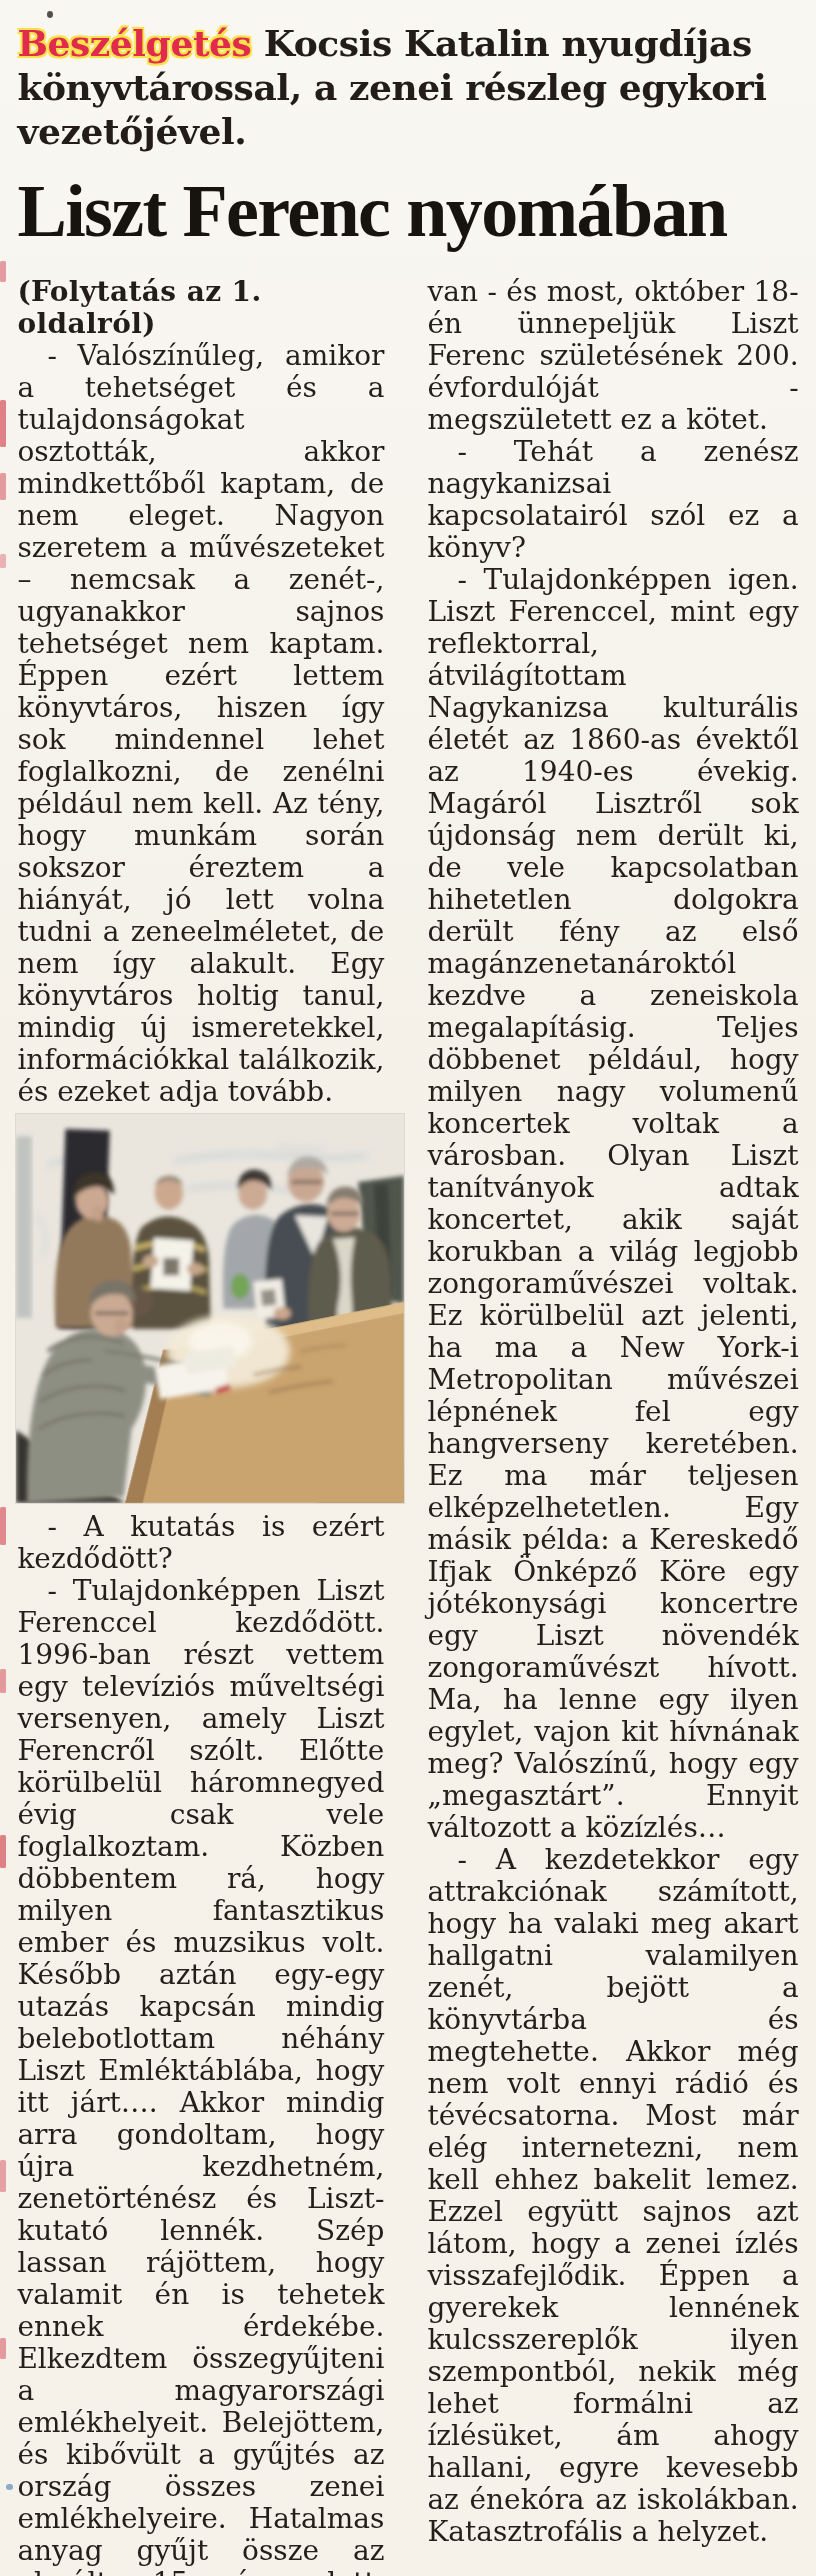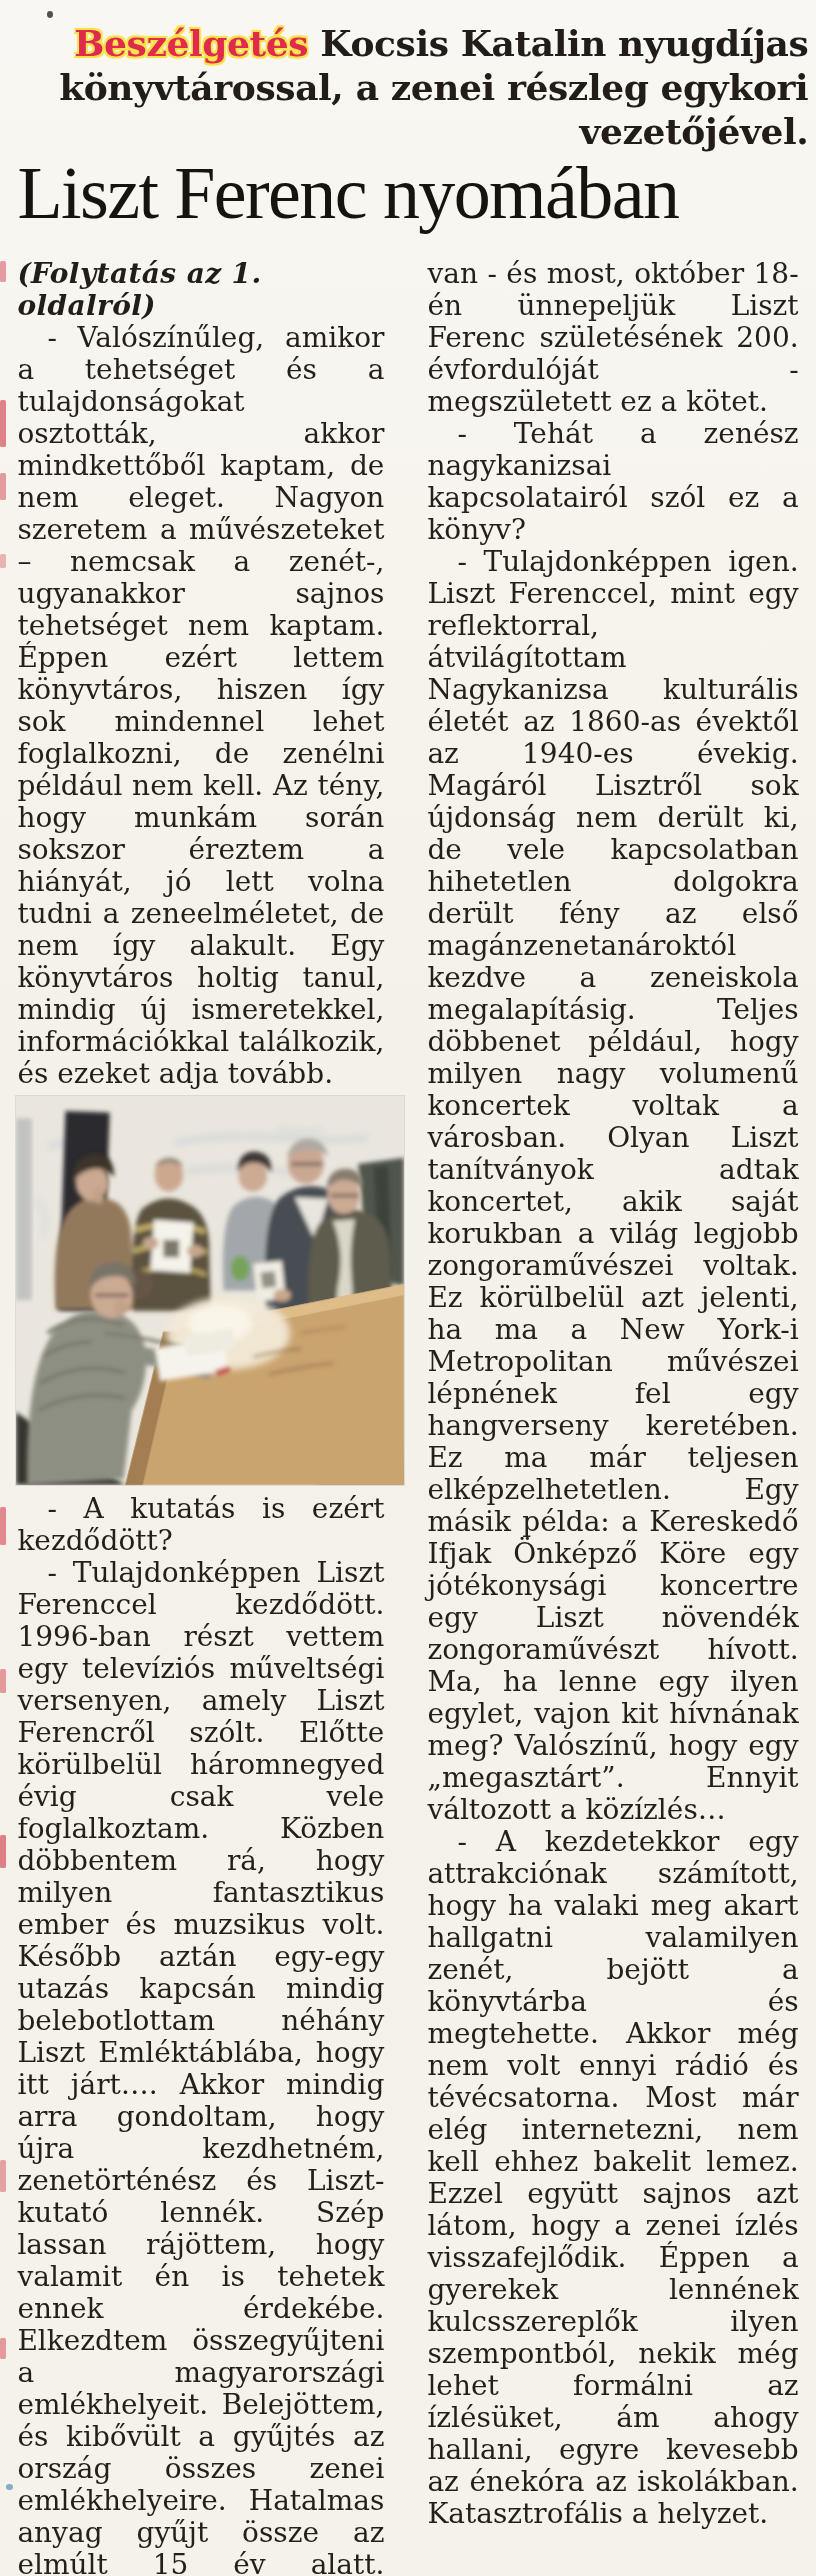--- a/index.html
+++ b/index.html
@@ -33,44 +33,44 @@
   .edge-marks span:nth-of-type(6){top:1669px;height:24px;}
   .edge-marks span:nth-of-type(7){top:1835px;height:33px;opacity:.7;}
   .edge-marks span:nth-of-type(8){top:2160px;height:32px;opacity:.5;}
   .edge-marks span:nth-of-type(9){top:2338px;height:20.6px;}
   .edge-marks .speck{left:47px;top:11px;width:6.3px;height:7.1px;background:#2a2622;opacity:.8;border-radius:50%;}
   .edge-marks .speck2{left:6.3px;top:2484px;width:6.3px;height:5.5px;background:#4a7ab5;opacity:.6;border-radius:50%;}
 
   header{margin-bottom:27px;}
   .kicker{
     font-size:36px;line-height:44px;font-weight:bold;
-    letter-spacing:-0.4px;text-align:right;width:791px;
+    letter-spacing:-0.4px;text-align:left;width:791px;
   }
   .kicker .hl{
     color:var(--kicker-red);
     text-shadow:-1.6px -1.6px 0 var(--kicker-glow),1.6px -1.6px 0 var(--kicker-glow),-1.6px 1.6px 0 var(--kicker-glow),1.6px 1.6px 0 var(--kicker-glow),0 0 4.7px var(--kicker-glow);
   }
   h1.headline{
-    margin-top:3px;
+    margin-top:21px;
     font-family:"Liberation Serif", serif;
-    font-size:74px;line-height:1.02;font-weight:normal;
+    font-size:74px;line-height:1.02;font-weight:bold;
     letter-spacing:-1.6px;color:#17130f;
     white-space:nowrap;
   }
   .columns{display:flex;gap:43px;}
   .col{width:367px;}
   .col-right{flex:1;}
   p.body{
     font-size:28px;line-height:32px;
     text-align:justify;text-justify:inter-word;
     color:#241f19;
   }
   p.indent{text-indent:30px;}
   p.italic{}
-  .cont-note{font-size:28px;line-height:32px;font-style:italic;font-weight:bold;letter-spacing:0.4px;}
+  .cont-note{font-size:28px;line-height:32px;font-weight:bold;letter-spacing:0.4px;}
   figure.photo{
     width:388px;height:389px;
     margin:6.3px -22px 8px -1.6px;
     position:relative;display:block;
   }
   figure.photo svg{display:block;width:100%;height:100%;outline:0.8px solid rgba(60,50,40,.12);}
 </style>
 </head>
 <body>
 

